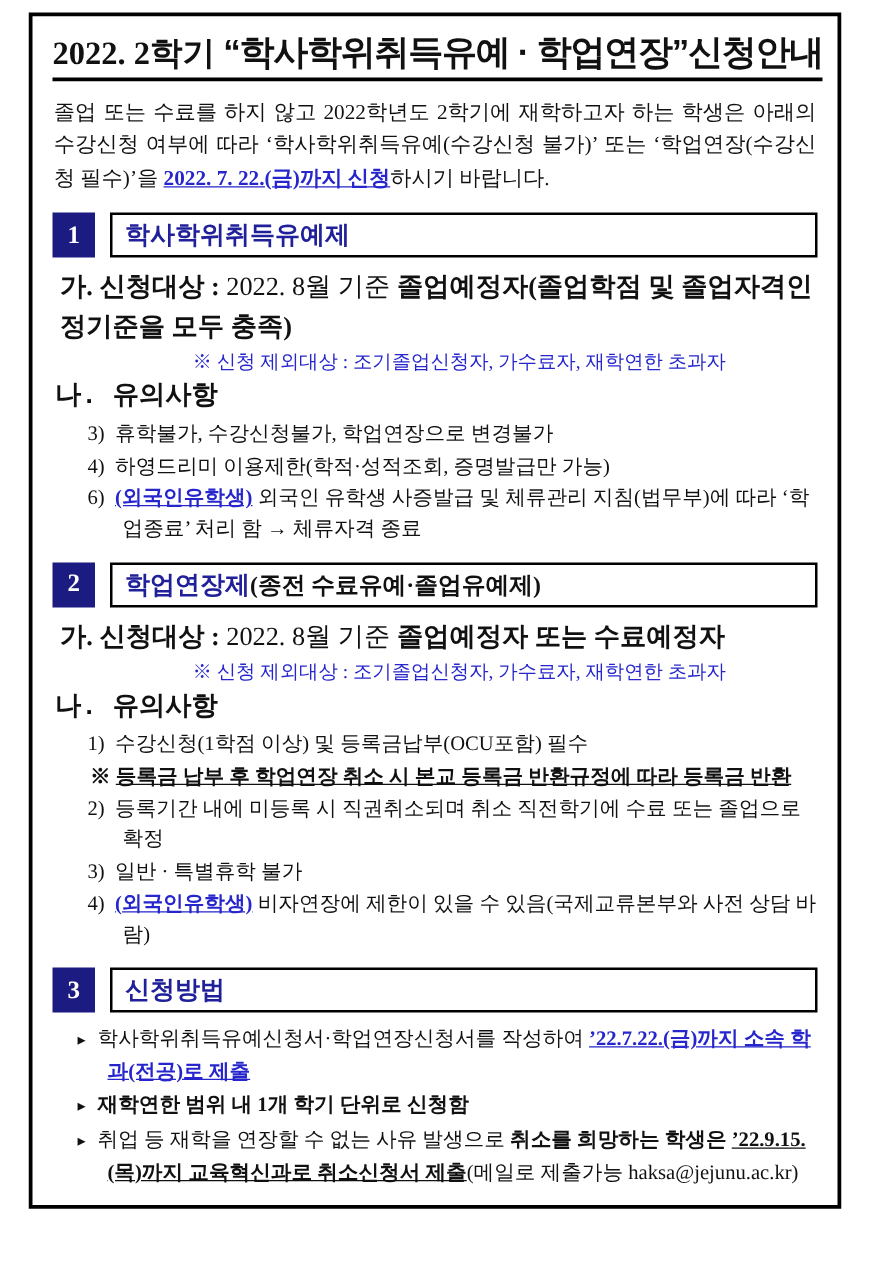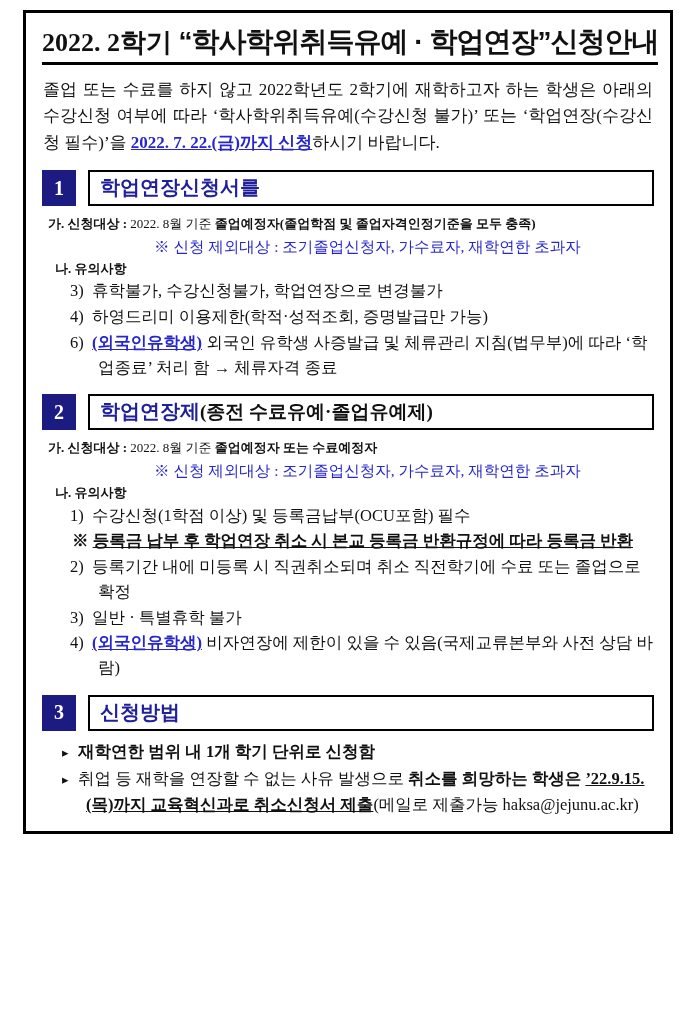--- a/index.html
+++ b/index.html
@@ -65,24 +65,24 @@
   }
   .sec-title-box{
     flex:1;
     border:2px solid #000;
     padding:2px 10px 3px;
     background:#fff;
   }
   .sec-title{color:#20209a;font-weight:bold;font-size:20px;}
   .sec-title-sub{color:#111;font-weight:bold;font-size:19px;margin-top:33px;}
   
-  .line{font-size:13px;line-height:1.5;margin:1px 0;}
+  .line{font-size:21px;line-height:1.5;margin:1px 0;}
   .target{margin-left:6px;}
   .exclude{margin-left:112px;font-size:15.5px;}
-  .notes-label{margin-left:13px;font-weight:bold;}
+  .notes-label{margin-left:2px;font-weight:bold;font-family:Liberation Mono, monospace;}
   .item{
     font-size:16.5px;line-height:1.5;margin:1px 0;
     padding-left:56px;text-indent:-28px;
   }
   .item .num{display:inline-block;text-indent:0;min-width:22px;}
   .refund-note{
     font-size:16.5px;line-height:1.5;margin:1px 0 1px 30px;
   }
   
   .bullet{
@@ -102,21 +102,21 @@
     </span>
   </h1>
 
   <p class="intro">
     <span>졸업 또는 수료를 하지 않고 2022학년도 2학기에 재학하고자 하는 학생은 아래의 수강신청 여부에 따라 ‘학사학위취득유예(수강신청 불가)’ 또는 ‘학업연장(수강신청 필수)’을 </span><span class="blue bold u">2022. 7. 22.(금)까지 신청</span><span>하시기 바랍니다.</span>
   </p>
 
   <div class="sec-head">
     <div class="badge">1</div>
     <div class="sec-title-box">
-      <span class="sec-title">학업연장신청서를</span>
+      <span class="sec-title">학사학위취득유예제</span>
     </div>
   </div>
   <div class="line target">
     <span class="bold">가. 신청대상 : </span><span>2022. 8월 기준 </span><span class="bold">졸업예정자(졸업학점 및 졸업자격인정기준을 모두 충족)</span>
   </div>
   <div class="line exclude blue">※ 신청 제외대상 : 조기졸업신청자, 가수료자, 재학연한 초과자</div>
   <div class="line notes-label">나. 유의사항</div>
 
   <div class="item">
     <span class="num">3)</span><span>휴학불가, 수강신청불가, 학업연장으로 변경불가</span>
@@ -157,19 +157,22 @@
   </div>
 
   <div class="sec-head">
     <div class="badge">3</div>
     <div class="sec-title-box">
       <span class="sec-title">신청방법</span>
     </div>
   </div>
 
   <div class="bullet">
+    <span class="marker">▸</span><span>학사학위취득유예신청서·학업연장신청서를 작성하여 </span><span class="blue bold u">’22.7.22.(금)까지 소속 학과(전공)로 제출</span>
+  </div>
+  <div class="bullet">
     <span class="marker">▸</span><span class="bold">재학연한 범위 내 1개 학기 단위로 신청함</span>
   </div>
   <div class="bullet">
     <span class="marker">▸</span><span>취업 등 재학을 연장할 수 없는 사유 발생으로 </span><span class="bold">취소를 희망하는 학생은</span><span> </span><span class="bold u">’22.9.15.(목)까지 교육혁신과로 취소신청서 제출</span><span>(메일로 제출가능 haksa@jejunu.ac.kr)</span>
   </div>
 
 </div>
 
 </body></html>

